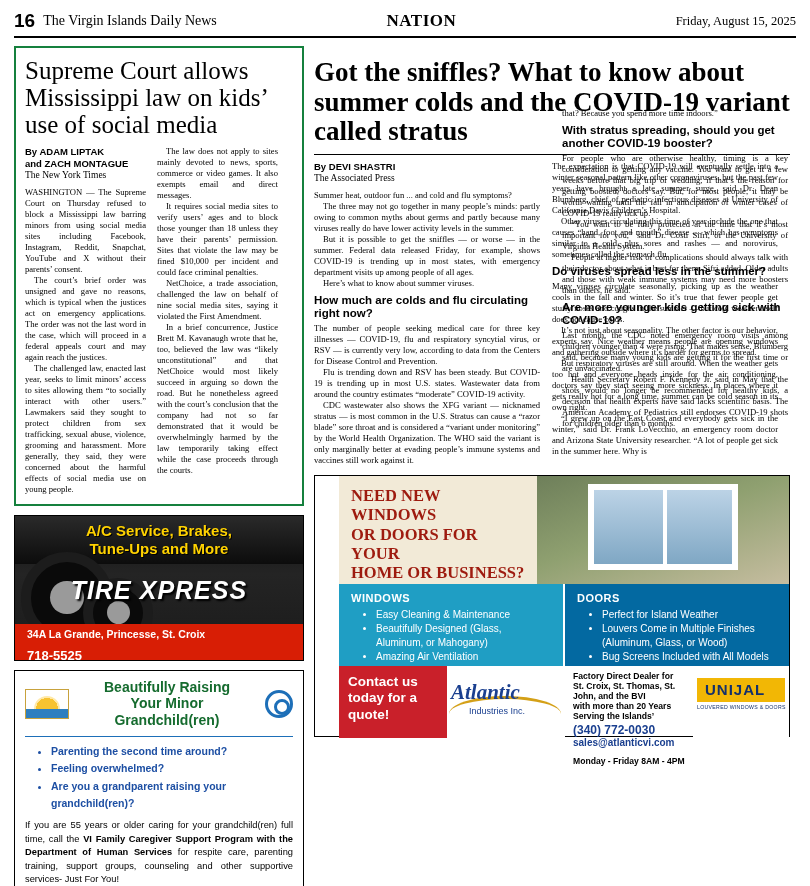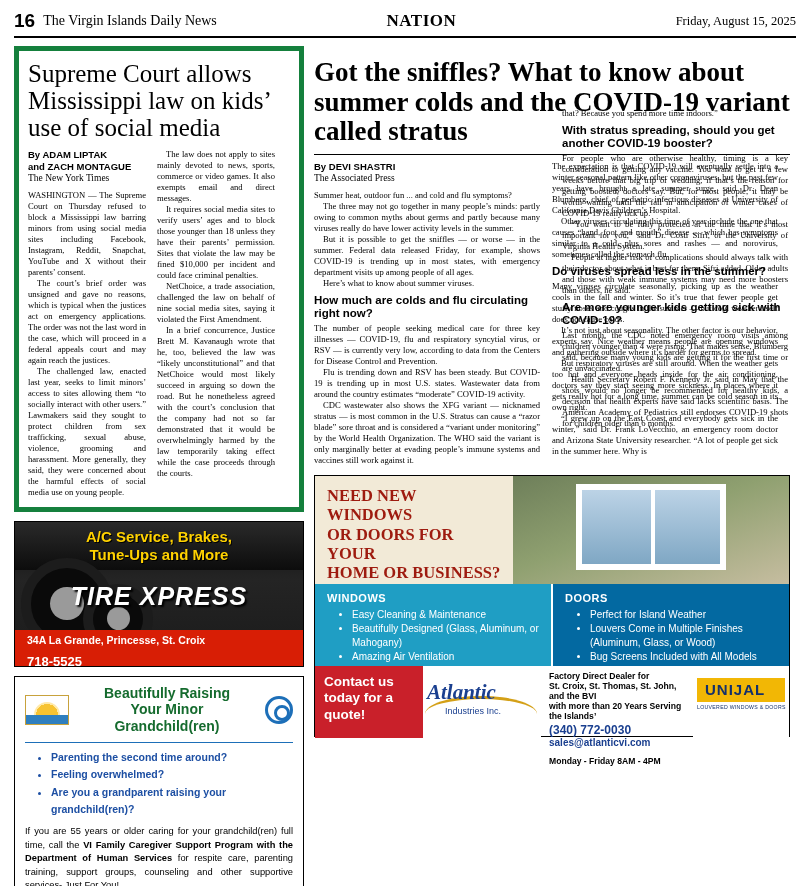--- a/index.html
+++ b/index.html
@@ -18,21 +18,21 @@
   .mast-paper { font-size:14px; font-family:"Liberation Serif", serif; }
   .mast-section { flex:1; text-align:center; font-family:"Liberation Serif", serif; font-weight:bold; font-size:17px; letter-spacing:0.5px; }
   .mast-date { font-size:12.5px; text-align:right; min-width:170px; }
 
   
   .content { display:flex; gap:10px; }
   .left-col { width:290px; }
   .right-col { width:476px; }
 
   
-  .boxed { border:5px solid #15803d; padding:7px 24px 9px 9px; }
+  .boxed { border:2px solid #15803d; padding:7px 24px 9px 9px; }
   .hl-left { font-family:"Liberation Serif", serif; font-size:25px; line-height:1.08; font-weight:normal; margin:2px 0 8px 0; }
   .byline { font-family:"Liberation Sans", sans-serif; font-weight:bold; font-size:9.5px; line-height:1.25; }
   .byline .org { font-weight:normal; font-family:"Liberation Serif", serif; font-size:9.5px; }
   .twocol { column-count:2; column-gap:11px; }
   .body-text p { font-size:8.6px; line-height:1.28; margin:0; text-align:justify; text-indent:9px; hyphens:auto; }
   .body-text p.first { text-indent:0; }
 
   
   .hl-right { font-family:"Liberation Serif", serif; font-weight:bold; font-size:27px; line-height:1.1; margin:12px 0 7px 0; }
   .rule-top { border-top:1px solid #000; margin-bottom:6px; }
@@ -77,21 +77,21 @@
   .gp-list { margin:0; padding-left:26px; }
   .gp-list li { font-family:"Liberation Sans", sans-serif; font-weight:bold; font-size:10.5px; color:#1d4fa3; line-height:1.65; }
   .gp-body { font-family:"Liberation Sans", sans-serif; font-size:9.3px; line-height:1.45; margin-top:7px; text-align:justify; }
   .gp-body b { font-weight:bold; }
   .gp-call { font-family:"Liberation Sans", sans-serif; font-size:9.5px; margin-top:8px; }
   .gp-contacts { display:flex; margin-top:4px; font-family:"Liberation Sans", sans-serif; }
   .gp-contacts .c { width:50%; }
   .gp-contacts .loc { font-size:10px; color:#1d4fa3; }
 
   
-  .win-ad { margin-top:9px; border:1px solid #000; position:relative; height:262px; background:#ffffff; }
+  .win-ad { margin-top:9px; border:1px solid #000; position:relative; height:262px; background:#ffffff;padding-left:24px; }
   .win-top { display:flex; height:108px; }
   .win-left { width:198px; background:#f2ead7; padding:10px 10px 0 12px; }
   .win-left h3 { margin:0; font-family:"Liberation Serif", serif; font-weight:bold; font-size:16.5px;
                  color:#9e1b0f; line-height:1.18; }
   .win-left .tag { margin-top:6px; font-family:"Liberation Serif", serif; font-weight:bold; font-size:13px; color:#8a6a10; }
   .win-photo { flex:1; background:linear-gradient(160deg,#6e7f5a 0%, #8fa070 45%, #c6bda0 100%); position:relative; }
   .win-photo .frame { position:absolute; left:50%; top:8px; transform:translateX(-50%); width:150px; height:86px;
                       background:linear-gradient(180deg,#bcd3e6,#7fa7c4); border:6px solid #fff; }
   .win-photo .frame:after { content:""; position:absolute; left:50%; top:0; width:4px; height:100%; background:#fff; }
   .win-bars { display:flex; height:82px; }

